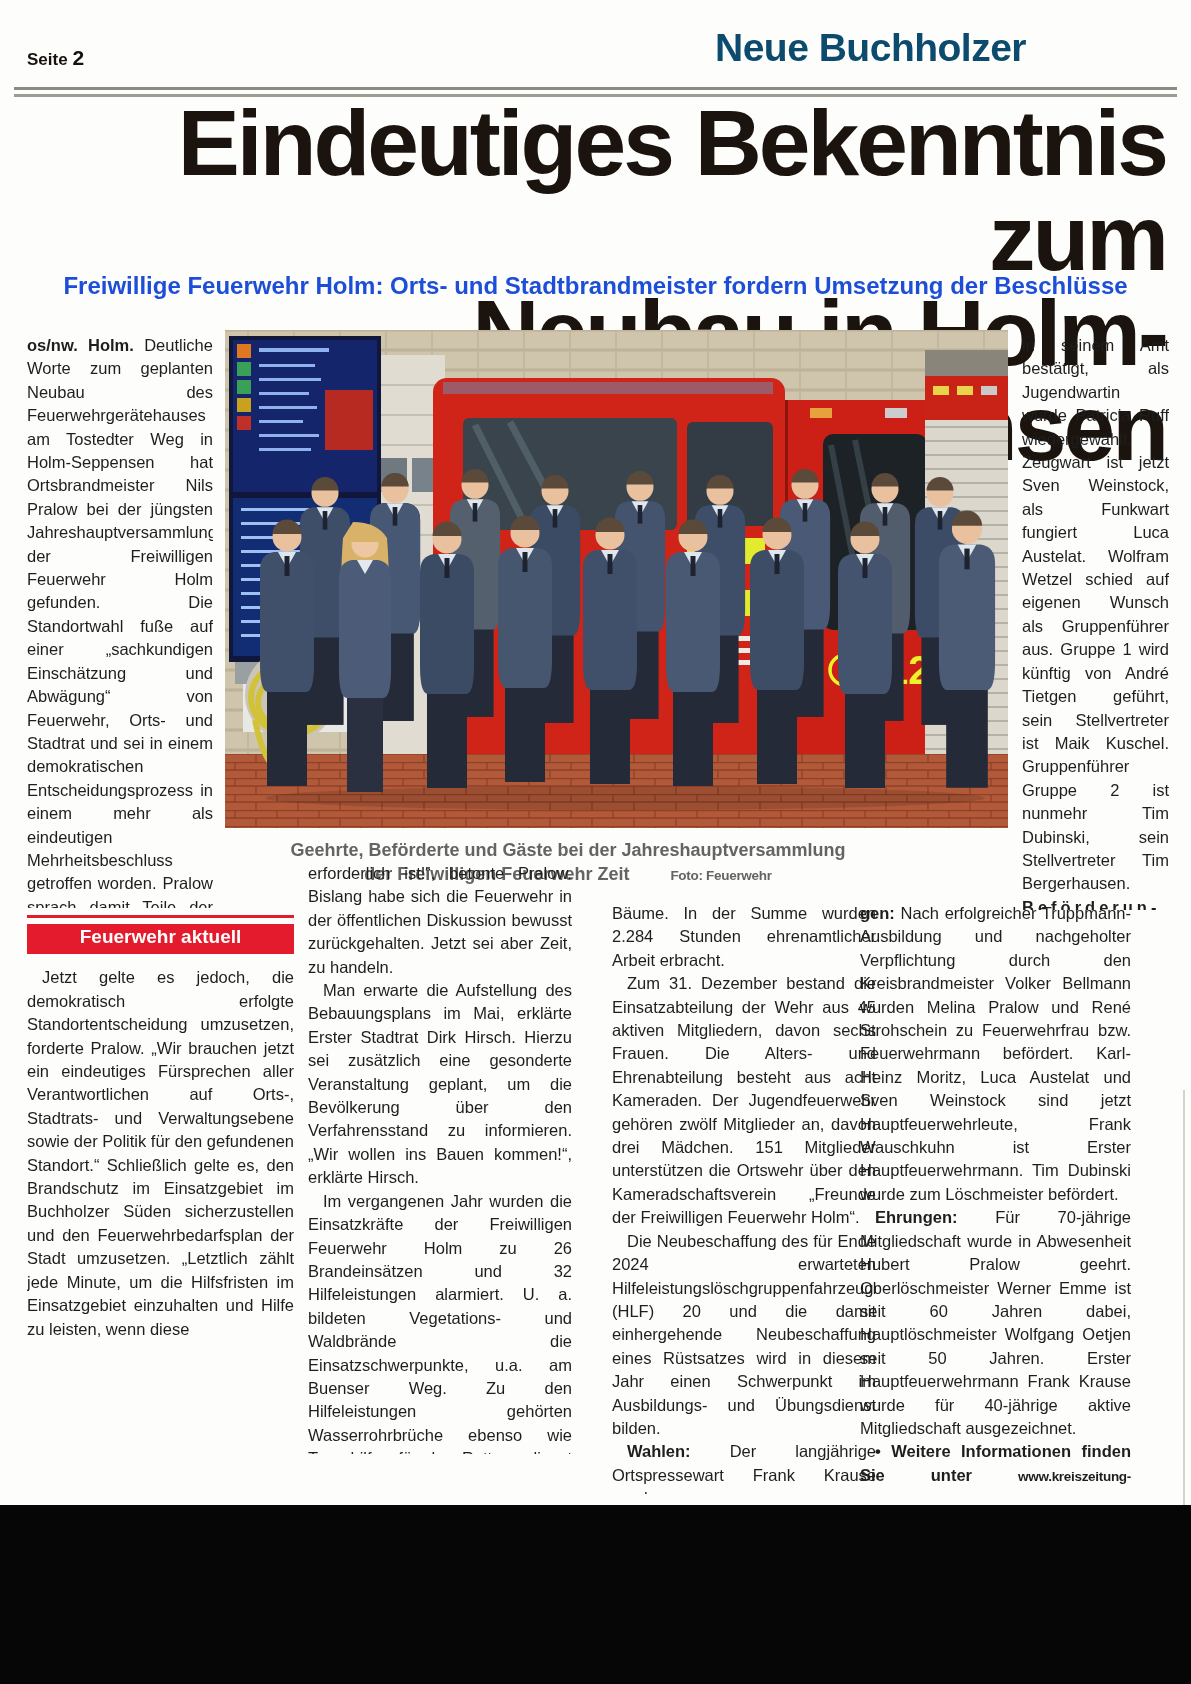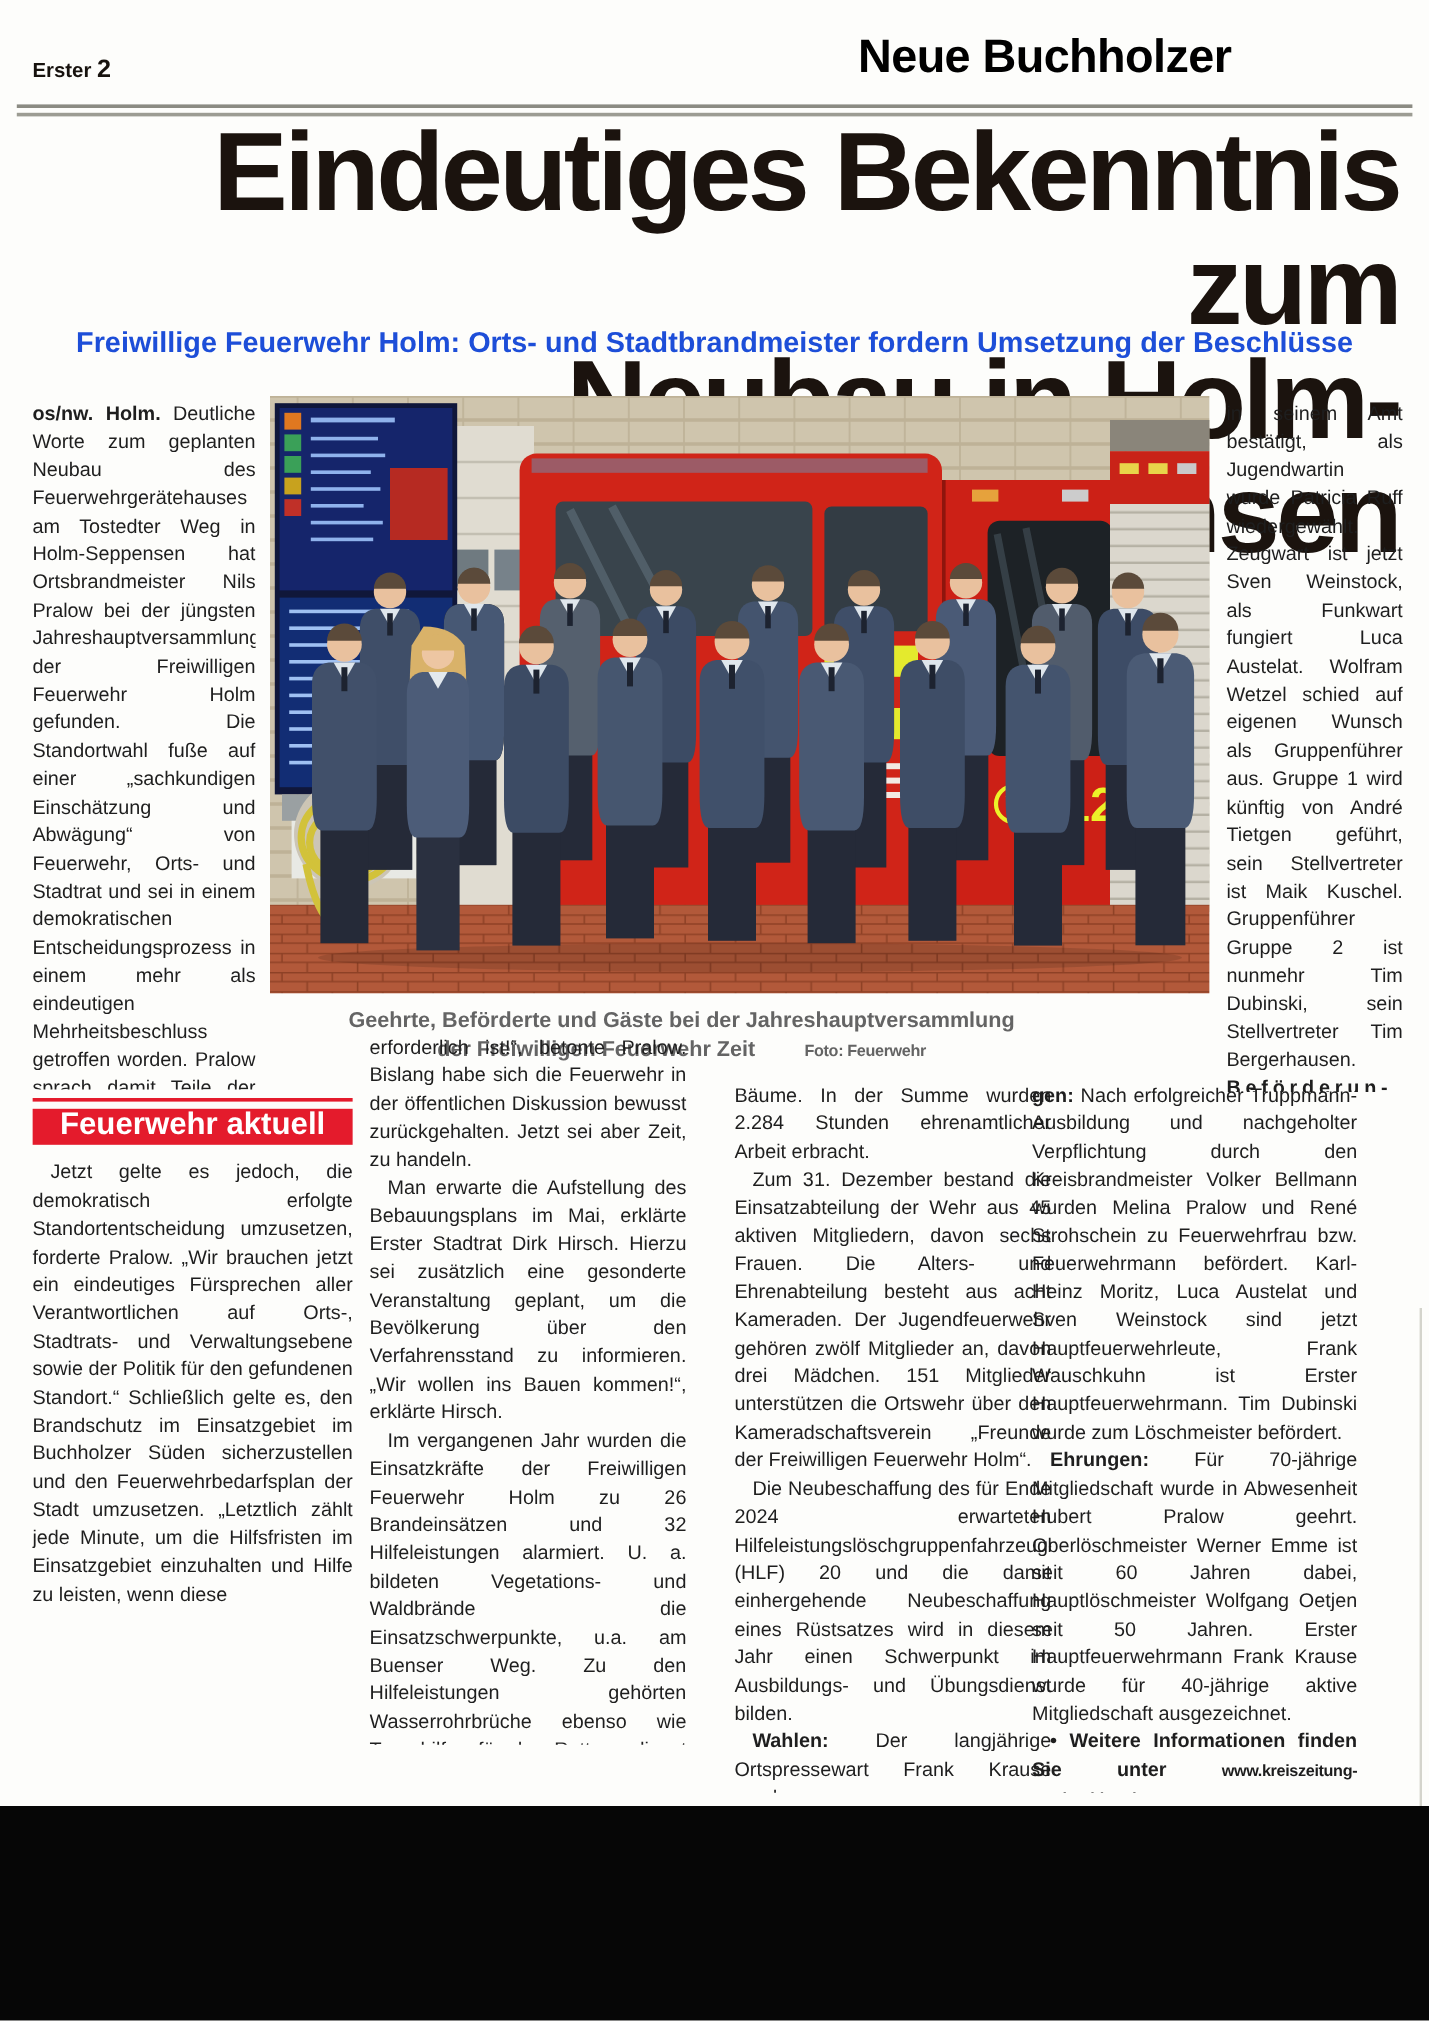--- a/index.html
+++ b/index.html
@@ -3,21 +3,21 @@
 <meta charset="utf-8">
 <style>
   html,body{margin:0;padding:0;background:#e9e9e9;}
   #page{position:relative;width:1191px;height:1684px;background:#fdfdfb;overflow:hidden;
         font-family:"Liberation Sans",sans-serif;color:#1e1e1e;}
 
   
   .hdr-left{position:absolute;left:27px;top:46px;font-size:17px;font-weight:bold;color:#17120e;}
   .hdr-left b{font-size:21px;}
   .masthead{position:absolute;left:715px;top:26px;font-size:39px;font-weight:bold;
-            letter-spacing:-0.5px;color:#000000;}
+            letter-spacing:-0.5px;color:#0c4a6e;}
   .hdr-rule{position:absolute;left:14px;top:87px;width:1163px;height:4px;
             border-top:3px solid #8b8b83;border-bottom:3px solid #9c9c93;}
 
   
   .headline{position:absolute;left:25px;top:96px;width:1141px;text-align:right;
             font-size:93px;line-height:95px;font-weight:bold;letter-spacing:-3px;color:#1b130e;}
   .subhead{position:absolute;left:25px;top:272px;width:1141px;text-align:center;
            font-size:24px;font-weight:bold;color:#1d4ed8;}
 
   
@@ -34,37 +34,37 @@
   .c1a{left:27px;top:334px;width:186px;height:574px;}
   .c1b{left:27px;top:906px;width:267px;height:592px;}
   .c2 {left:308px;top:862px;width:264px;height:592px;}
   .c3 {left:588px;top:902px;width:264px;height:592px;margin-left:24px;}
   .c4a{left:1022px;top:334px;width:147px;height:576px;}
   .c4b{left:860px;top:902px;width:271px;height:592px;}
   .hyph-lead{font-weight:bold;letter-spacing:4px;text-align:left;}
 
   
   .fw-rule{border-top:3px solid #e41b2c;margin:9px 0 6px 0;}
-  .fw-box{background:#e41b2c;color:#ffffff;font-weight:bold;font-size:26px;
+  .fw-box{background:#e41b2c;color:#ffffff;font-weight:bold;font-size:19px;
           text-align:center;padding:1px 0 6px 0;margin-bottom:12px;}
 
   .url{font-size:13.5px;font-weight:bold;letter-spacing:-0.3px;}
   .bold{font-weight:bold;}
 
   
   .bottom-bar{position:absolute;left:0;top:1505px;width:1191px;height:179px;background:#060606;}
   .fold-line{position:absolute;left:1183px;top:1090px;width:2px;height:415px;background:#d4d4cc;}
 </style>
 </head>
 <body>
 
 <div id="page">
 
   <div class="hdr-left">
-    <span>Erster</span>
+    <span>Seite</span>
     <b>2</b>
   </div>
   <div class="masthead">Neue Buchholzer</div>
   <div class="hdr-rule"></div>
 
   <div class="headline">
     <div>Eindeutiges Bekenntnis zum</div>
     <div>Neubau in Holm-Seppensen</div>
   </div>
   <div class="subhead">Freiwillige Feuerwehr Holm: Orts- und Stadtbrandmeister fordern Umsetzung der Beschlüsse</div>

